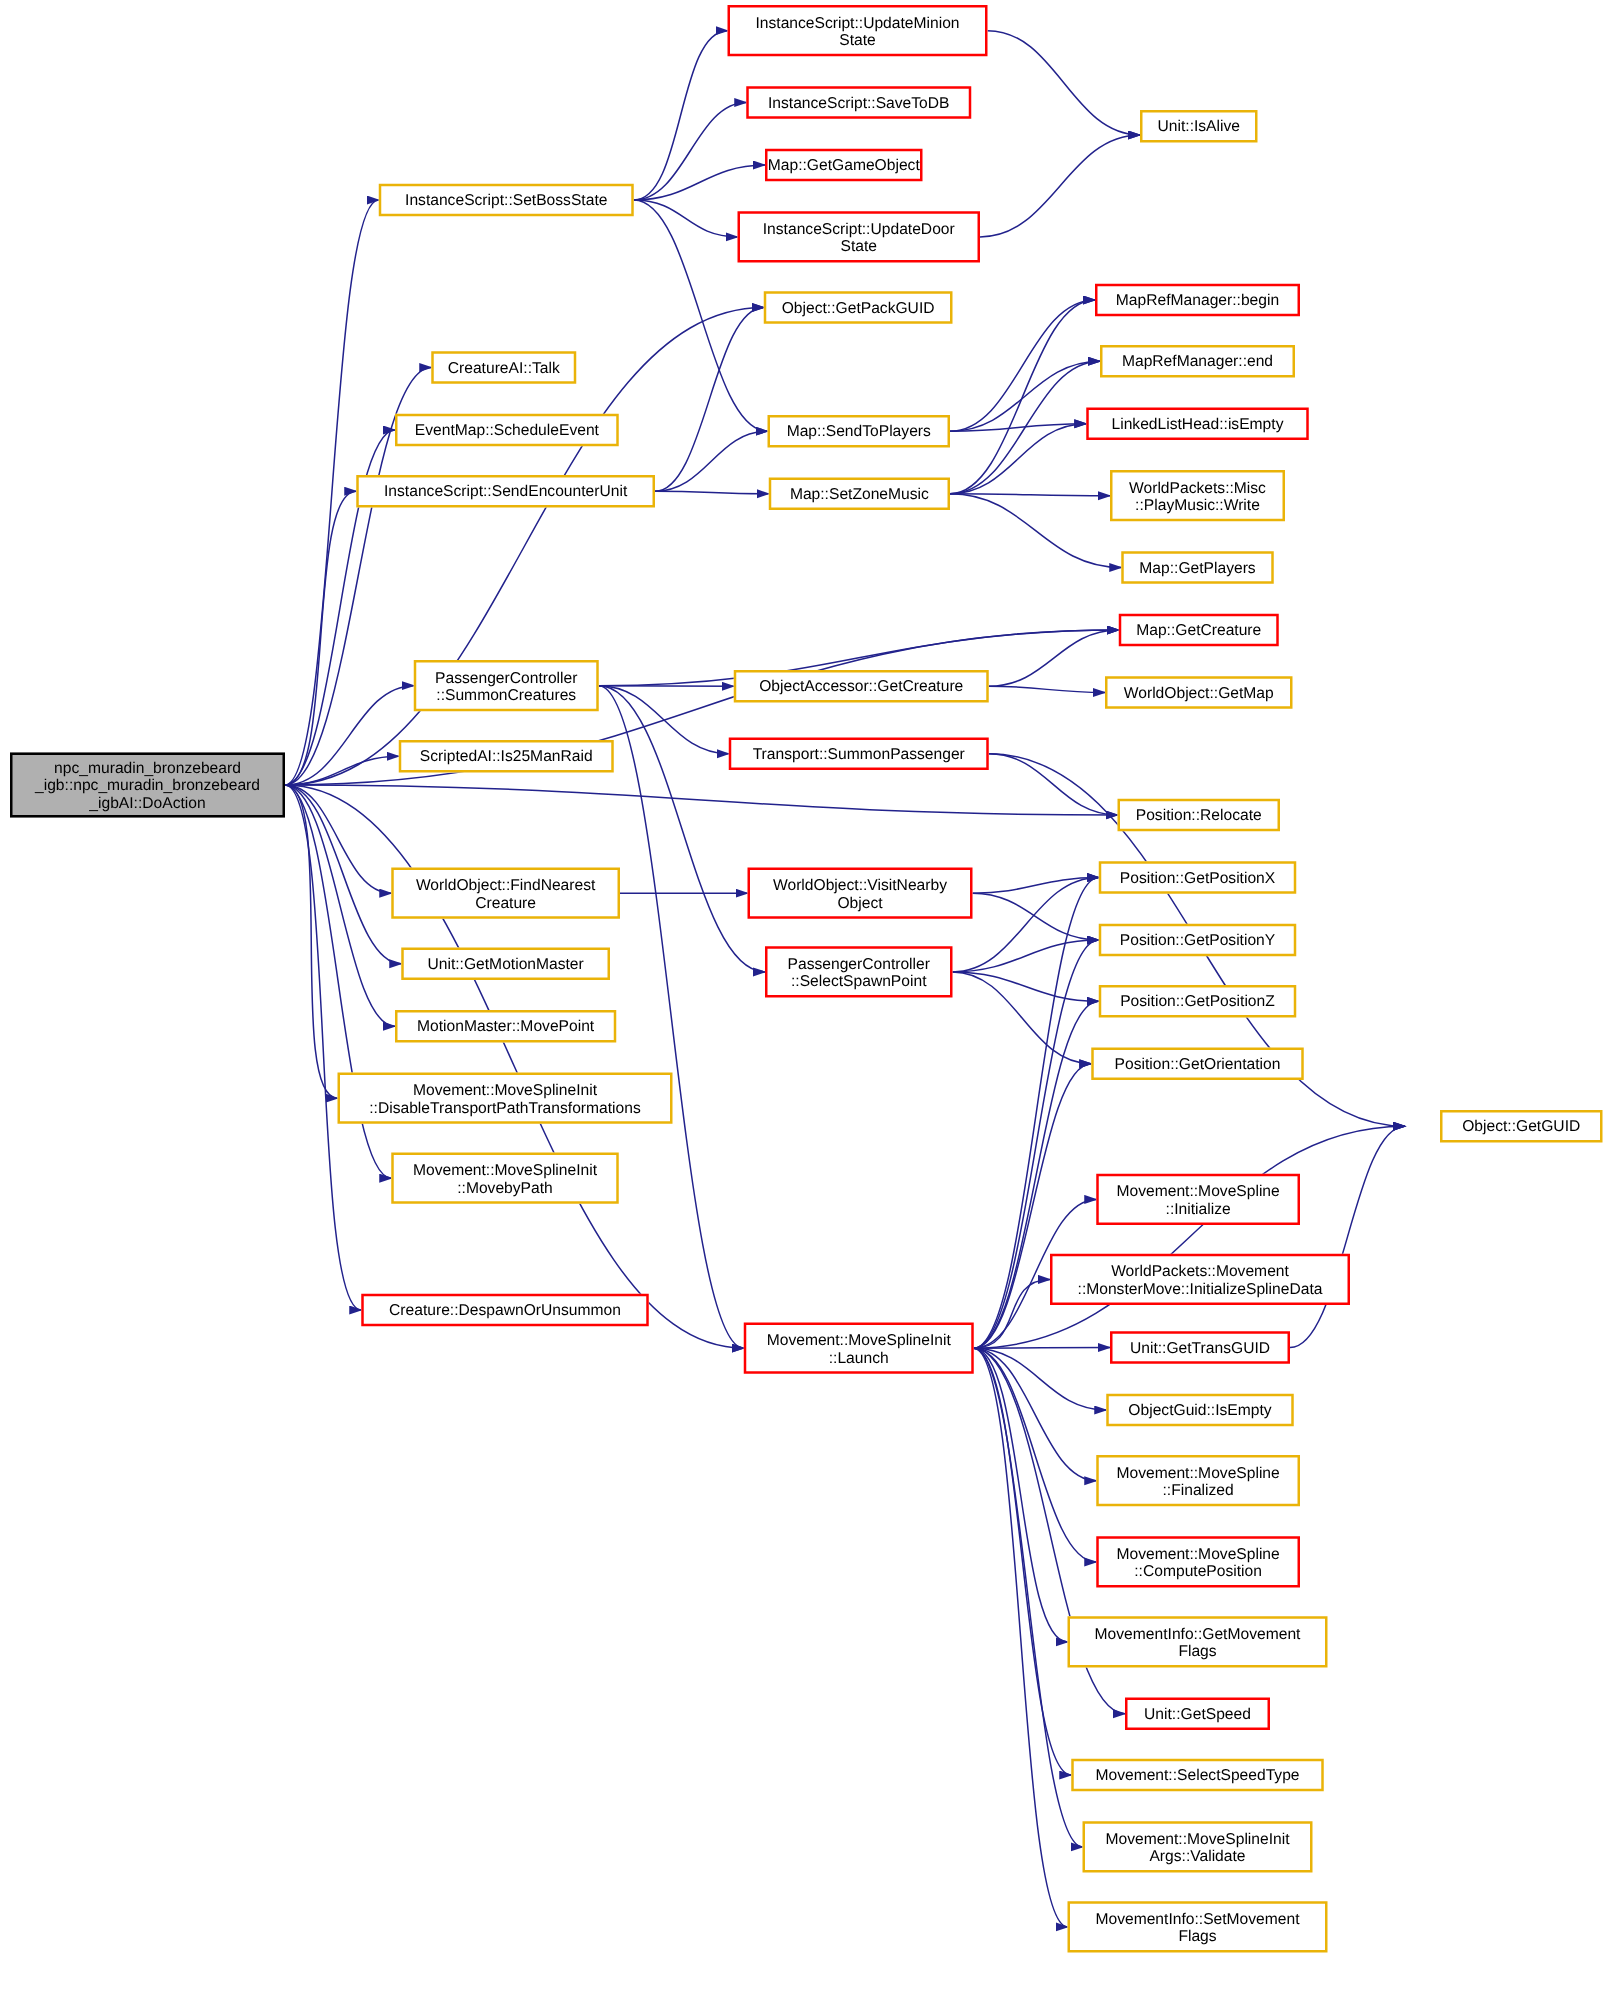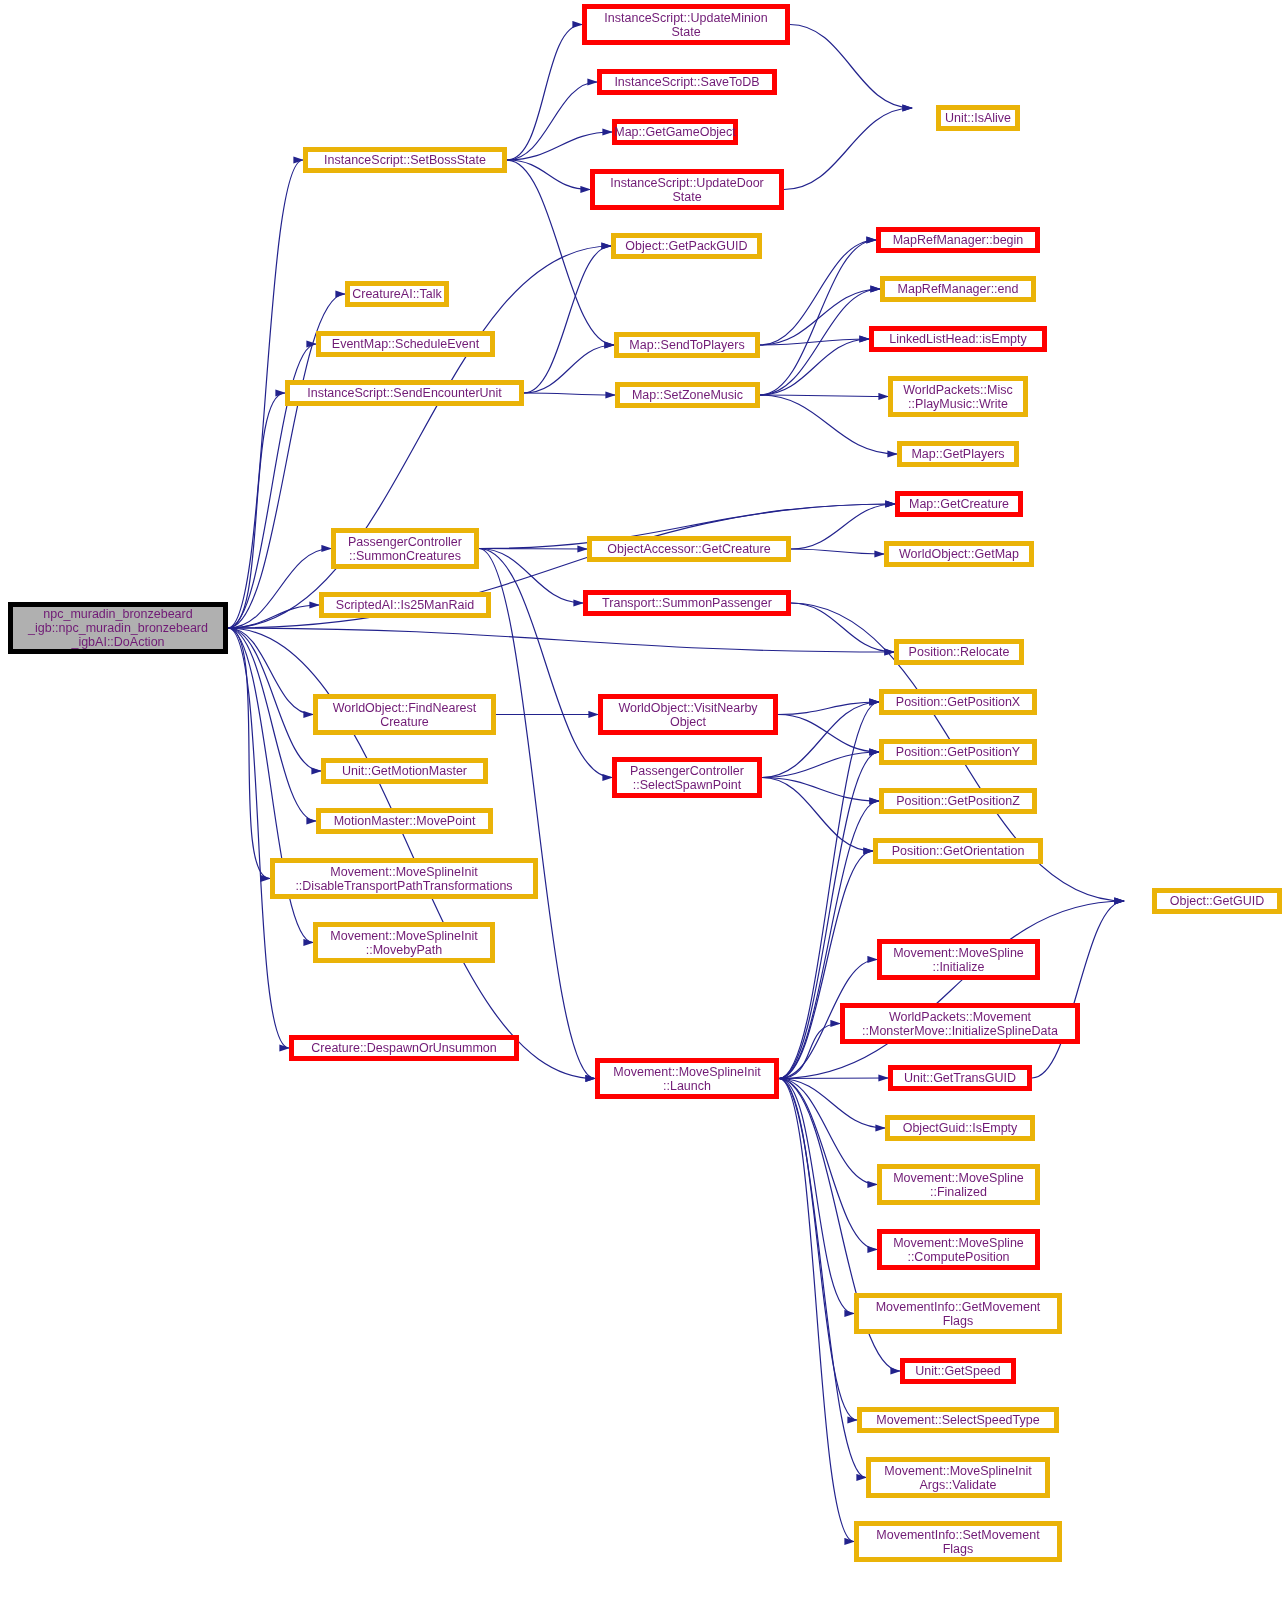--- a/index.html
+++ b/index.html
@@ -19,29 +19,29 @@
     position: absolute;
     left: 0;
     top: 0;
     width: 1283px;
     height: 1603px;
     pointer-events: none;
   }
   .node {
     position: absolute;
     box-sizing: border-box;
-    border: 5px solid #eab308;
+    border: 2px solid #eab308;
     background: #ffffff;
     display: flex;
     align-items: center;
     justify-content: center;
     text-align: center;
     font-size: 12.5px;
     line-height: 14px;
-    color: #701a75;
+    color: #000000;
     white-space: pre-line;
     padding: 0 3px;
   }
   .node.red {
     border-color: #ff0000;
   }
   .node.root {
     background: #b0b0b0;
     border-color: #000000;
   }
@@ -130,23 +130,23 @@
       <div class="node root" style="left: 8px; top: 602px; width: 220px; height: 52px;">npc_muradin_bronzebeard
 _igb::npc_muradin_bronzebeard
 _igbAI::DoAction</div>
       <div class="node red" style="left: 582px; top: 4px; width: 208px; height: 41px;">InstanceScript::UpdateMinion
 State</div>
       <div class="node red" style="left: 597px; top: 69px; width: 180px; height: 26px;">InstanceScript::SaveToDB</div>
       <div class="node red" style="left: 612px; top: 119px; width: 126px; height: 26px;">Map::GetGameObject</div>
       <div class="node red" style="left: 590px; top: 169px; width: 194px; height: 41px; text-align: center;">InstanceScript::UpdateDoor
 State</div>
       <div class="node" style="left: 303px; top: 147px; width: 204px; height: 26px;">InstanceScript::SetBossState</div>
-      <div class="node" style="left: 912px; top: 105px; width: 84px; height: 26px; margin-left: 24px;">Unit::IsAlive</div>
+      <div class="node" style="left: 912px; top: 88px; width: 94px; height: 26px;">Unit::IsAlive</div>
       <div class="node" style="left: 611px; top: 233px; width: 151px; height: 26px;">Object::GetPackGUID</div>
-      <div class="node" style="left: 345px; top: 281px; width: 104px; height: 26px;">CreatureAI::Talk</div>
+      <div class="node" style="left: 345px; top: 281px; width: 116px; height: 26px;">CreatureAI::Talk</div>
       <div class="node" style="left: 316px; top: 331px; width: 179px; height: 26px;">EventMap::ScheduleEvent</div>
       <div class="node" style="left: 285px; top: 380px; width: 239px; height: 26px;">InstanceScript::SendEncounterUnit</div>
       <div class="node" style="left: 614px; top: 332px; width: 146px; height: 26px;">Map::SendToPlayers</div>
       <div class="node" style="left: 615px; top: 382px; width: 145px; height: 26px;">Map::SetZoneMusic</div>
       <div class="node red" style="left: 876px; top: 227px; width: 164px; height: 26px;">MapRefManager::begin</div>
       <div class="node" style="left: 880px; top: 276px; width: 156px; height: 26px;">MapRefManager::end</div>
       <div class="node red" style="left: 869px; top: 326px; width: 178px; height: 26px;">LinkedListHead::isEmpty</div>
       <div class="node" style="left: 888px; top: 376px; width: 140px; height: 41px;">WorldPackets::Misc
 ::PlayMusic::Write</div>
       <div class="node" style="left: 897px; top: 441px; width: 122px; height: 26px;">Map::GetPlayers</div>

